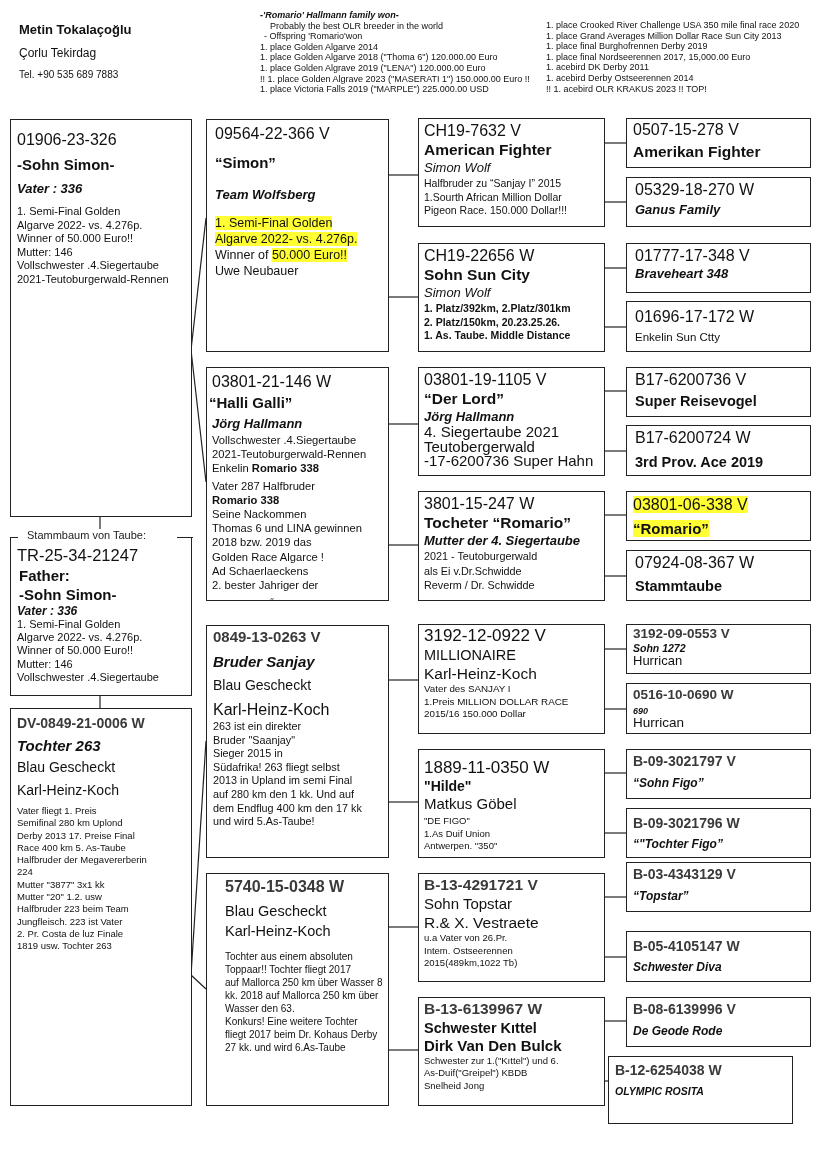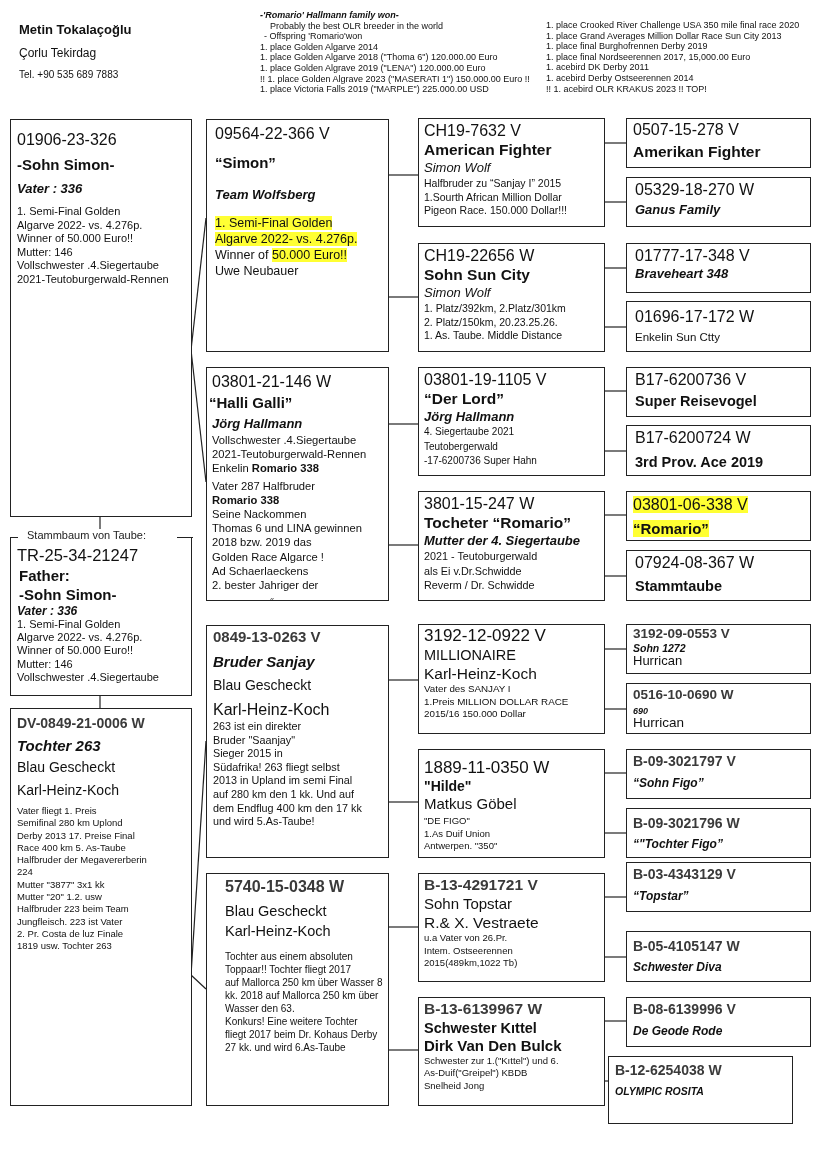--- a/index.html
+++ b/index.html
@@ -218,32 +218,32 @@
     <div>Halfbruder zu “Sanjay I” 2015</div>
     <div>1.Sourth African Million Dollar</div>
     <div>Pigeon Race. 150.000 Dollar!!!</div>
   </div>
 </div>
 
 <div class="box" style="left:418px; top:243px; width:187px; height:109px; padding:2px 5px;">
   <div class="ring">CH19-22656  W</div>
   <div class="nm-b" style="font-size:15.5px;">Sohn Sun City</div>
   <div class="nm-bi" style="font-weight:normal; font-style:italic; font-size:13px;">Simon Wolf</div>
-  <div class="txt-s" style="font-size:10.5px; line-height:13.5px; margin-top:1px;">
+  <div class="txt-s" style="font-size:10.5px; line-height:13.5px; margin-top:1px;font-weight:bold;">
     <div>1. Platz/392km, 2.Platz/301km</div>
     <div>2. Platz/150km, 20.23.25.26.</div>
     <div>1. As. Taube. Middle Distance</div>
   </div>
 </div>
 
 <div class="box" style="left:418px; top:367px; width:187px; height:109px; padding:2px 5px;">
   <div class="ring">03801-19-1105  V</div>
   <div class="nm-b" style="font-size:15.5px;">“Der Lord”</div>
   <div class="nm-bi">Jörg Hallmann</div>
-  <div class="txt-s" style="font-size:10px; line-height:14.5px;">
+  <div class="txt-s" style="font-size:15px; line-height:14.5px;">
     <div>4. Siegertaube 2021</div>
     <div>Teutobergerwald</div>
     <div>-17-6200736 Super Hahn</div>
   </div>
 </div>
 
 <div class="box" style="left:418px; top:491px; width:187px; height:110px; padding:2px 5px;">
   <div class="ring">3801-15-247  W</div>
   <div class="nm-b" style="font-size:15.5px;">Tocheter “Romario”</div>
   <div class="nm-bi">Mutter der 4. Siegertaube</div>

